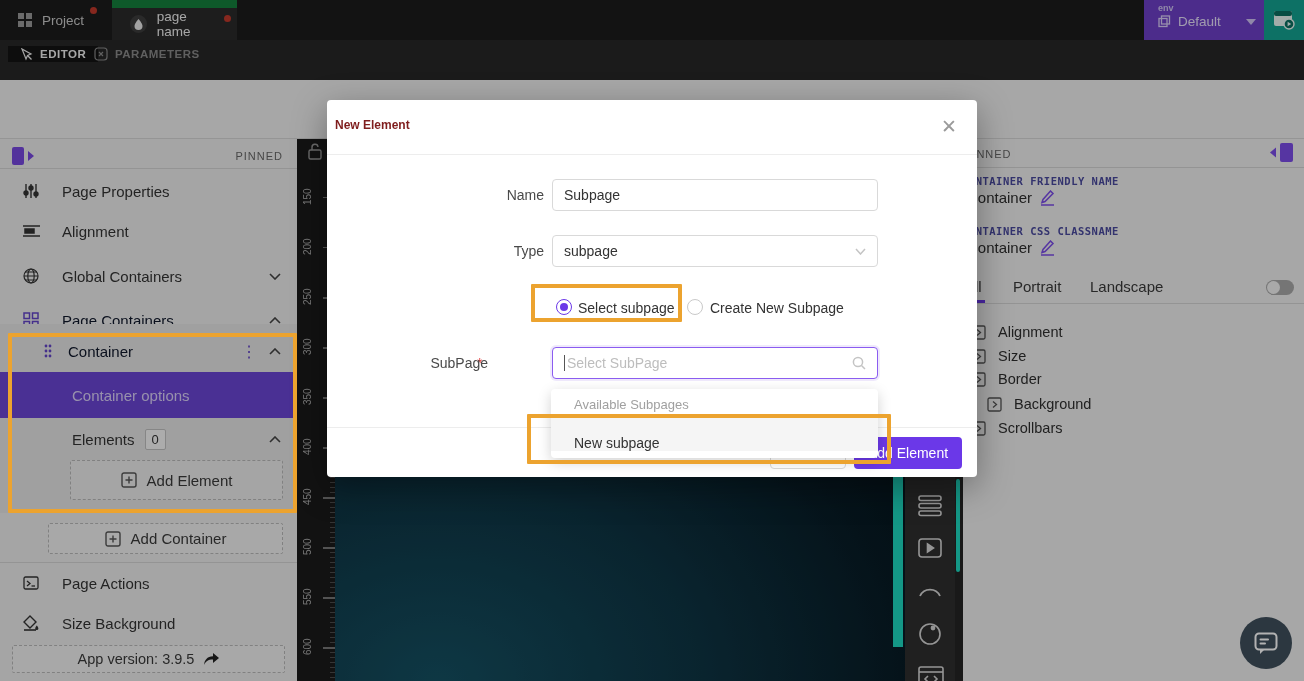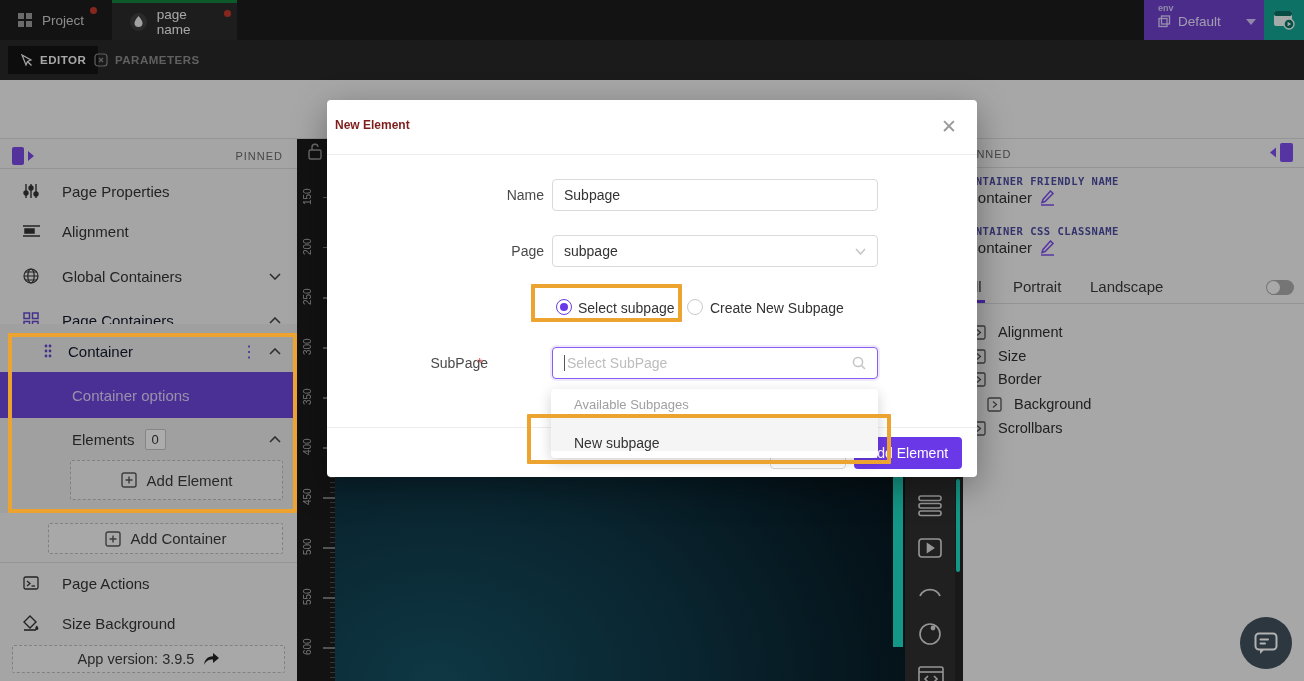--- a/index.html
+++ b/index.html
@@ -4,30 +4,30 @@
 <style>
   * { margin:0; padding:0; box-sizing:border-box; }
   html,body { width:1304px; height:681px; overflow:hidden; font-family:"Liberation Sans",sans-serif; background:#1c1c1c; }
   .abs { position:absolute; }
   #stage { position:relative; width:1304px; height:681px; }
   svg { display:block; }
 
   
   #topbar { left:0; top:0; width:1304px; height:40px; background:#1c1c1c; }
   .toptab { position:absolute; top:0; height:40px; display:flex; align-items:center; gap:10px; padding:0 18px; color:#c9c9c9; font-size:13.5px; }
-  .toptab.active { background:#2a2a2a; border-top:3px solid #15803d; color:#eee; }
+  .toptab.active { background:#2a2a2a; border-top:8px solid #15803d; color:#eee; }
   .reddot { position:absolute; width:7px; height:7px; border-radius:50%; background:#c0392b; top:7px; }
   .envbox { position:absolute; left:1144px; top:0; width:120px; height:40px; background:#6d40c8; color:#e6defa; padding:3px 10px 0 14px; }
   .envbox .envlbl { font-size:9px; color:#cfc2f2; font-weight:bold; }
   .envbox .envrow { display:flex; align-items:center; gap:7px; font-size:13.5px; margin-top:1px; }
   .runbtn { position:absolute; left:1264px; top:0; width:40px; height:40px; background:#14a391; display:flex; align-items:center; justify-content:center; }
 
   
   #menubar { left:0; top:40px; width:1304px; height:40px; background:#272727; }
-  .mtab { position:absolute; top:6px; height:28px; display:flex; align-items:center; gap:7px; padding:0 12px; font-size:11.5px; letter-spacing:.5px; font-weight:bold; }
+  .mtab { position:absolute; top:6px; height:16px; display:flex; align-items:center; gap:7px; padding:0 12px; font-size:11.5px; letter-spacing:.5px; font-weight:bold; }
   .mtab.active { background:#141414; color:#f0f0f0; }
   .mtab.idle { color:#8a8a8a; }
 
   
   #header { left:0; top:80px; width:1304px; height:59px; background:#f0f0f0; border-bottom:1px solid #d6d6d6; }
   .logo { position:absolute; left:14px; top:91px; width:27px; height:27px; border-radius:7px;
           background:linear-gradient(135deg,#8a43e8 0%,#4a2bbf 45%,#149e9e 100%); display:flex; align-items:center; justify-content:center; }
   .projtitle { position:absolute; left:52px; top:96px; font-size:15px; color:#2e2e2e; }
   .ghostbtn { position:absolute; top:90px; height:31px; background:#fbfbfb; border:1px solid #cfcfcf; border-radius:3px; }
   .ghostbtn.purple { background:#6b38e8; border-color:#6b38e8; }
@@ -552,21 +552,21 @@
   <div id="modal" class="abs">
     <div class="mtitle">New Element</div>
     <div class="mclose">✕</div>
     <div class="mdivider" style="top:54px;"></div>
 
     <div class="flabel" style="left:137px;top:87px;">Name</div>
     <div class="finput" style="top:79px;">
       <span>Subpage</span>
     </div>
 
-    <div class="flabel" style="left:137px;top:143px;">Page</div>
+    <div class="flabel" style="left:137px;top:143px;">Type</div>
     <div class="finput" style="top:135px;">
       <span>subpage</span>
       <span style="position:absolute;right:11px;">
         <svg width="11" height="7" viewBox="0 0 11 7" fill="none" stroke="#c4c4c4" stroke-width="1.5">
             <path d="M1 1 L5.5 6 L10 1"></path>
           </svg>
       </span>
     </div>
 
     <div class="radio sel" style="left:229px;top:199px;"></div>

